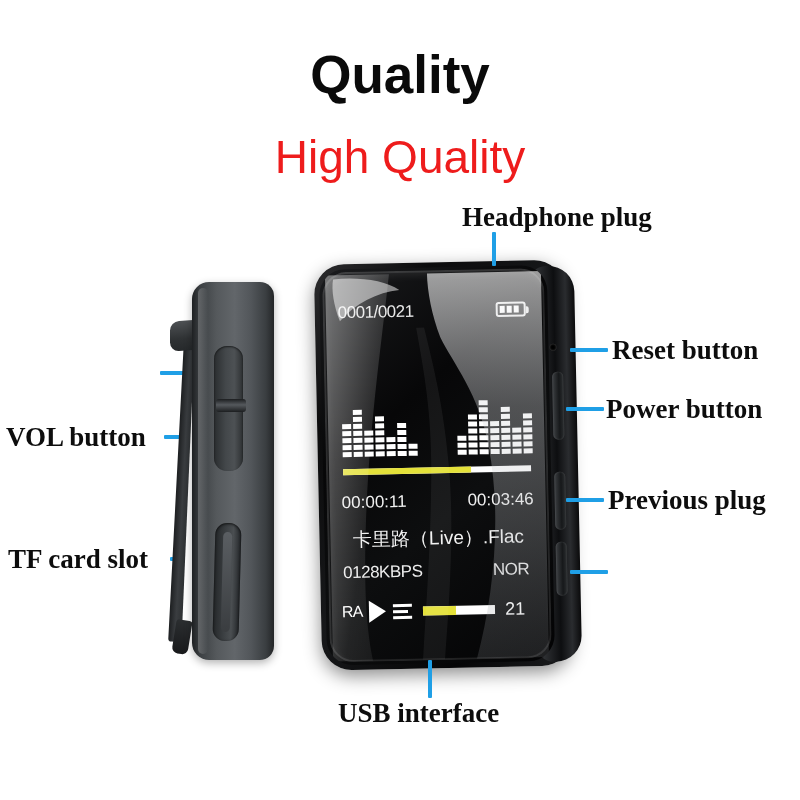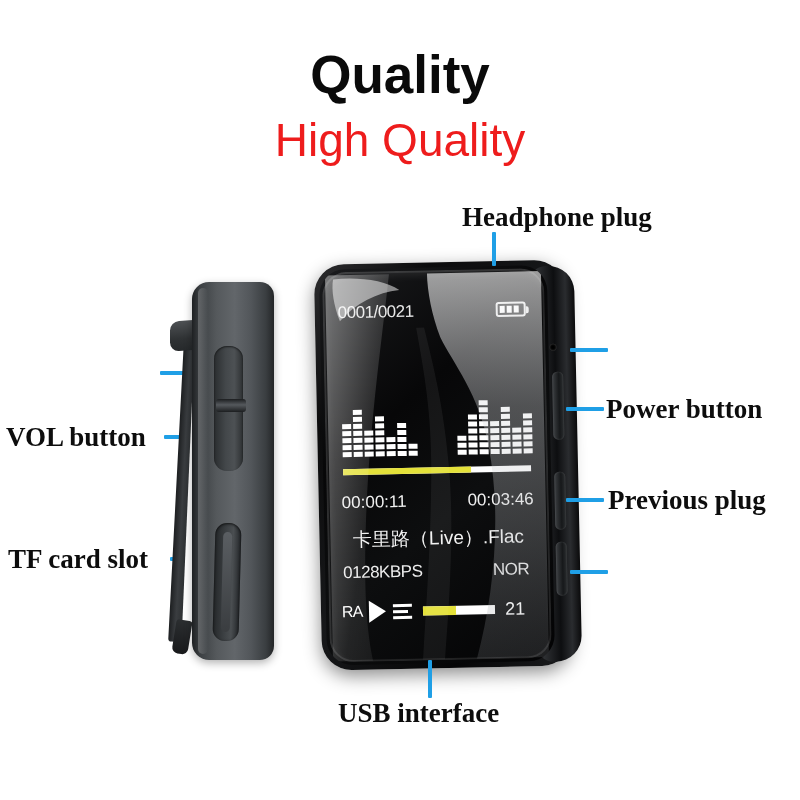--- a/index.html
+++ b/index.html
@@ -346,21 +346,21 @@
     z-index: 3;
     box-shadow: inset 0 0 2px rgba(255,255,255,0.35);
   }
 </style>
 </head>
 <body>
 
 <div id="page">
 
   <div class="title-main" style="color: rgb(10, 10, 10);">Quality</div>
-  <div class="title-sub" style="color: rgb(238, 28, 28);">High Quality</div>
+  <div class="title-sub" style="color: rgb(238, 28, 28); margin-top: 17px;">High Quality</div>
 
   <div id="side-view">
     <div class="clip-top"></div>
     <div class="clip-arm"></div>
     <div class="clip-gap"></div>
     <div class="clip-arm-tip"></div>
     <div class="side-body"></div>
     <div class="side-btn-pill"></div>
     <div class="side-btn-ridge"></div>
     <div class="side-tf-slot"></div>
@@ -558,20 +558,21 @@
   <div class="leader v" style="left: 492px; top: 232px; height: 34px; background: rgb(31, 159, 230);"></div>
 
   <div class="leader h" style="left: 160px; top: 371px; width: 92px; background: rgb(31, 159, 230);"></div>
 
   <div class="callout" style="left:6px; top:424px;">VOL button</div>
   <div class="leader h" style="left: 164px; top: 435px; width: 88px; background: rgb(31, 159, 230);"></div>
 
   <div class="callout" style="left:8px; top:546px;">TF card slot</div>
   <div class="leader h" style="left: 170px; top: 557px; width: 62px; background: rgb(31, 159, 230);"></div>
 
+  <div class="callout" style="left:612px; top:337px;">Reset button</div>
   <div class="leader h" style="left: 570px; top: 348px; width: 38px; background: rgb(31, 159, 230);"></div>
 
   <div class="callout" style="left:606px; top:396px;">Power button</div>
   <div class="leader h" style="left: 566px; top: 407px; width: 38px; background: rgb(31, 159, 230);"></div>
 
   <div class="callout" style="left:608px; top:487px;">Previous plug</div>
   <div class="leader h" style="left: 566px; top: 498px; width: 38px; background: rgb(31, 159, 230);"></div>
 
   <div class="leader h" style="left: 570px; top: 570px; width: 38px; background: rgb(31, 159, 230);"></div>
 

